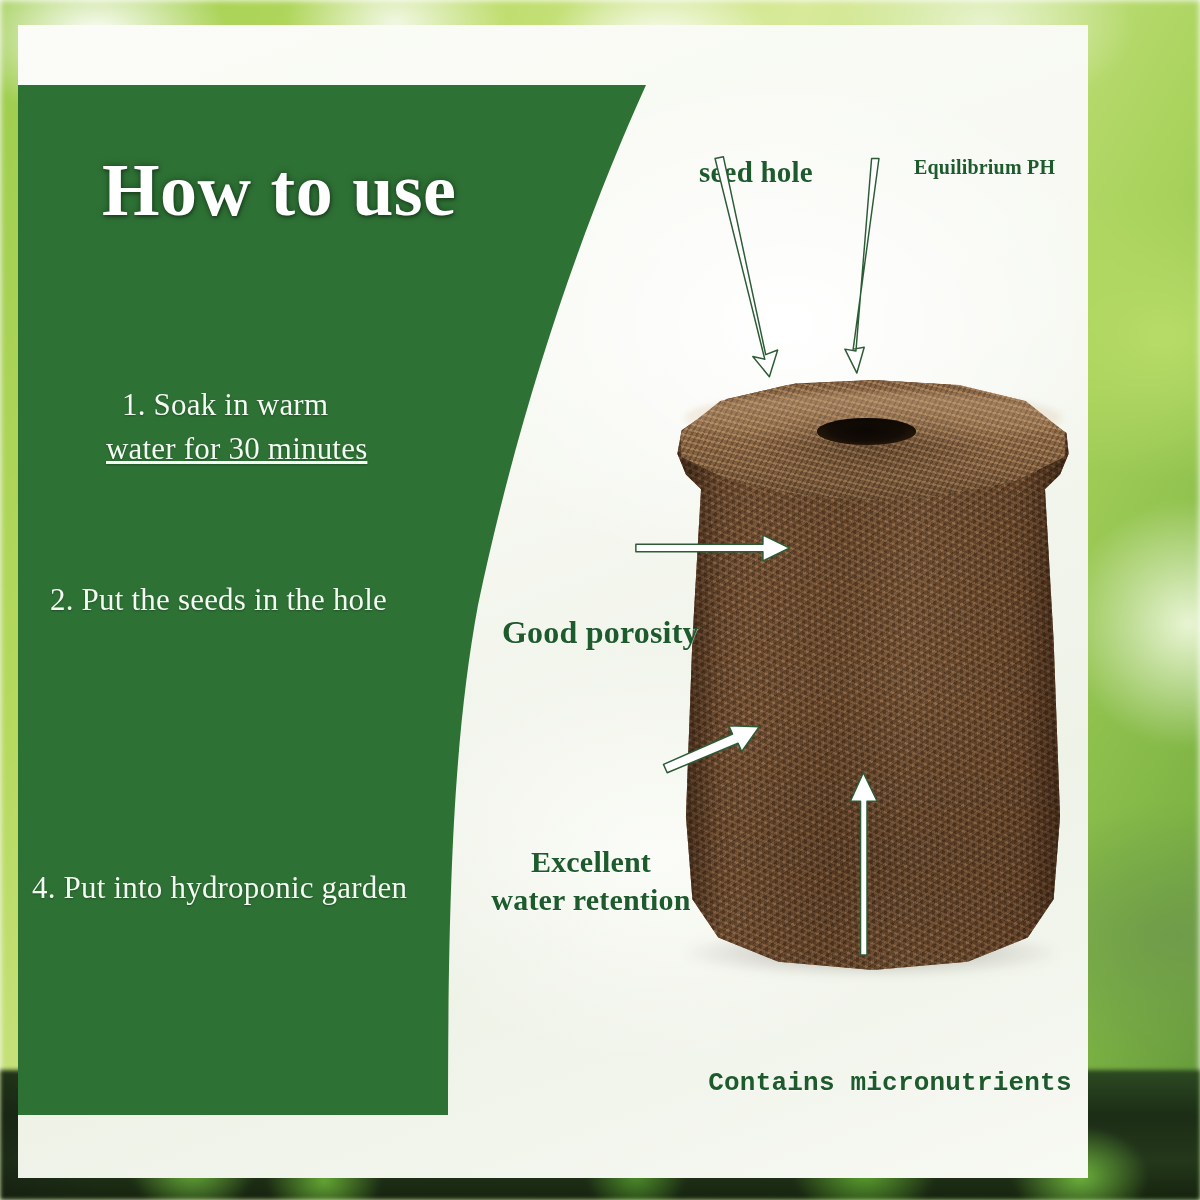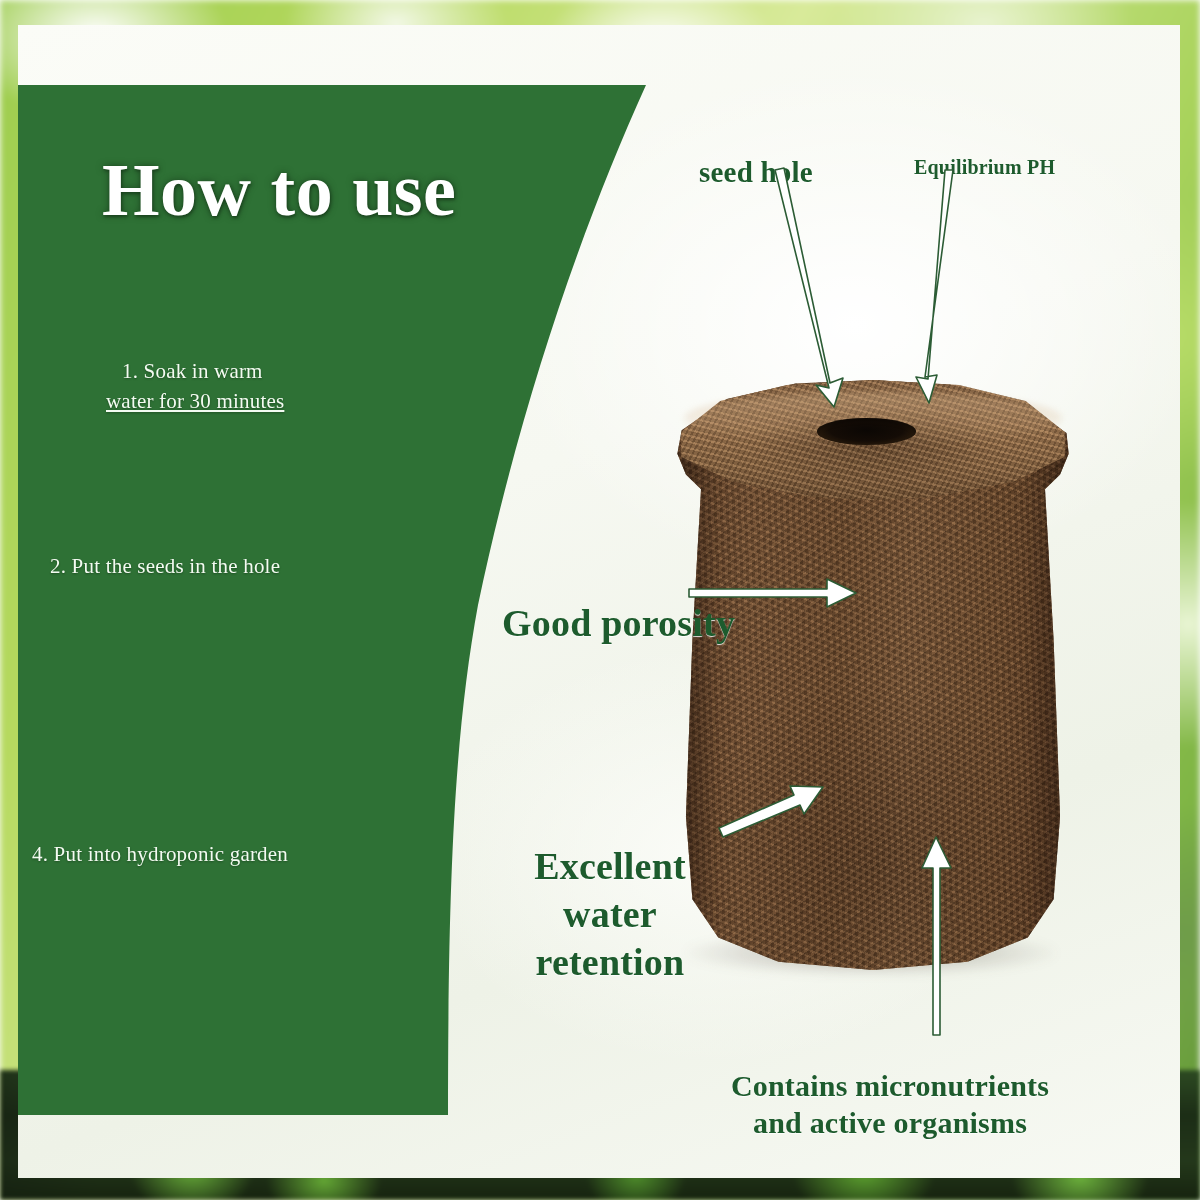--- a/index.html
+++ b/index.html
@@ -47,21 +47,21 @@
       linear-gradient(180deg, #2d4a22 0%, #1c2d16 35%, #24381b 70%, #16230f 100%);
     filter: blur(2px);
   }
   .bg-blur { filter: blur(3px); }
 
   
   .card {
     position: absolute;
     left: 18px;
     top: 25px;
-    width: 1162px;
+    width: 1070px;
     height: 1153px;
     background:
       radial-gradient(ellipse 520px 380px at 72% 26%, #ffffff 0%, rgba(255,255,255,0) 68%),
       radial-gradient(ellipse 420px 300px at 60% 72%, #fbfcf8 0%, rgba(251,252,248,0) 70%),
       linear-gradient(160deg, #fbfcf7 0%, #f6f8f1 40%, #eef2e7 72%, #f7f9f3 100%);
     overflow: hidden;
   }
 
   
   .green-panel {
@@ -83,24 +83,25 @@
     color: #ffffff;
     letter-spacing: .5px;
     text-shadow: 0 0 7px rgba(22,54,24,.75), 1px 2px 3px rgba(18,45,20,.55);
     white-space: nowrap;
   }
 
   
   .step {
     position: absolute;
     color: #f4fbf2;
-    font-size: 21px;
+    font-size: 31px;
     line-height: 1.42;
     letter-spacing: .2px;
     text-shadow: 0 1px 2px rgba(14,40,16,.45);
+    margin-top: 26px;
   }
   .step-1 { left: 104px; top: 332px; }
   .step-2 { left: 32px;  top: 527px; }
   .step-3 { left: 36px;  top: 672px; }
   .step-4 { left: 14px;  top: 815px; }
   .step span { display: block; }
   .step-1 .ln2 { margin-left: -16px; text-decoration: underline; }
 
   
   .plug-wrap {
@@ -195,23 +196,23 @@
   
   .label {
     position: absolute;
     color: #1d5b2d;
     font-weight: 700;
     letter-spacing: .2px;
     text-shadow: 0 1px 1px rgba(255,255,255,.85);
   }
   .lbl-seed-hole      { left: 681px; top: 131px; font-size: 29px; }
   .lbl-equilibrium-ph { left: 896px; top: 131px; font-size: 20px; }
-  .lbl-good-porosity  { left: 484px; top: 576px; font-size: 38px; }
-  .lbl-water-retention{ left: 472px; top: 818px; font-size: 38px; width: 240px; text-align: center; line-height: 1.26; }
-  .lbl-micronutrients { left: 686px; top: 1042px; font-size: 30px; width: 372px; text-align: center; line-height: 1.24; }
+  .lbl-good-porosity  { left: 484px; top: 589px; font-size: 32px; }
+  .lbl-water-retention{ left: 453px; top: 818px; font-size: 30px; width: 240px; text-align: center; line-height: 1.26; }
+  .lbl-micronutrients { left: 686px; top: 1042px; font-size: 26px; width: 372px; text-align: center; line-height: 1.24; font-family: Liberation Mono, monospace; }
   .label span { display: block; }
 
   
   .arrows {
     position: absolute;
     inset: 0;
     pointer-events: none;
   }
 </style>
 </head>
@@ -260,21 +261,20 @@
 
     <div class="label lbl-good-porosity">Good porosity</div>
 
     <div class="label lbl-water-retention">
       <span>Excellent</span>
       <span>water retention</span>
     </div>
 
     <div class="label lbl-micronutrients">
       <span>Contains micronutrients</span>
-      <span>and active organisms</span>
     </div>
 
     <svg class="arrows" viewBox="0 0 1162 1153" preserveAspectRatio="none" aria-hidden="true">
       <g fill="#ffffff" stroke="#2c5c35" stroke-width="1.6" stroke-linejoin="round">
 
         <polygon points="757,145 766,143 812,358 825,353 816,382 798,360 811,363"></polygon>
 
         <polygon points="927,145 935,145 907,352 919,350 911,378 898,352 910,354"></polygon>
 
         <polygon points="671,564 809,564 809,554 838,568 809,582 809,572 671,572"></polygon>

